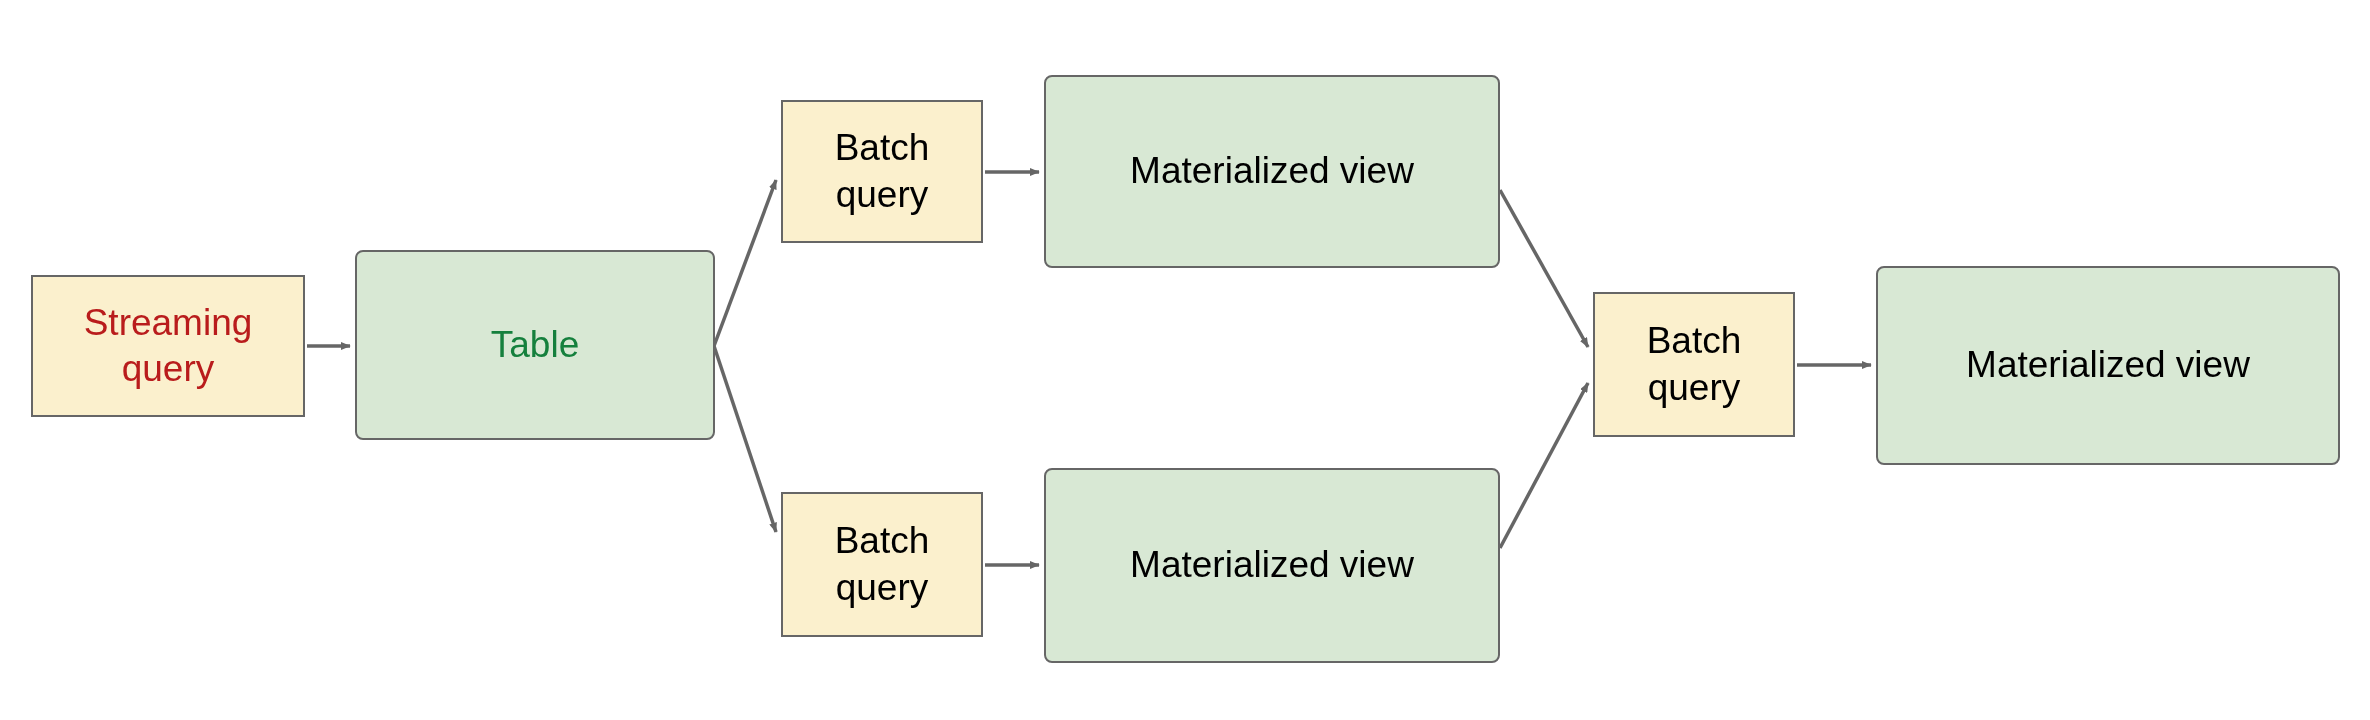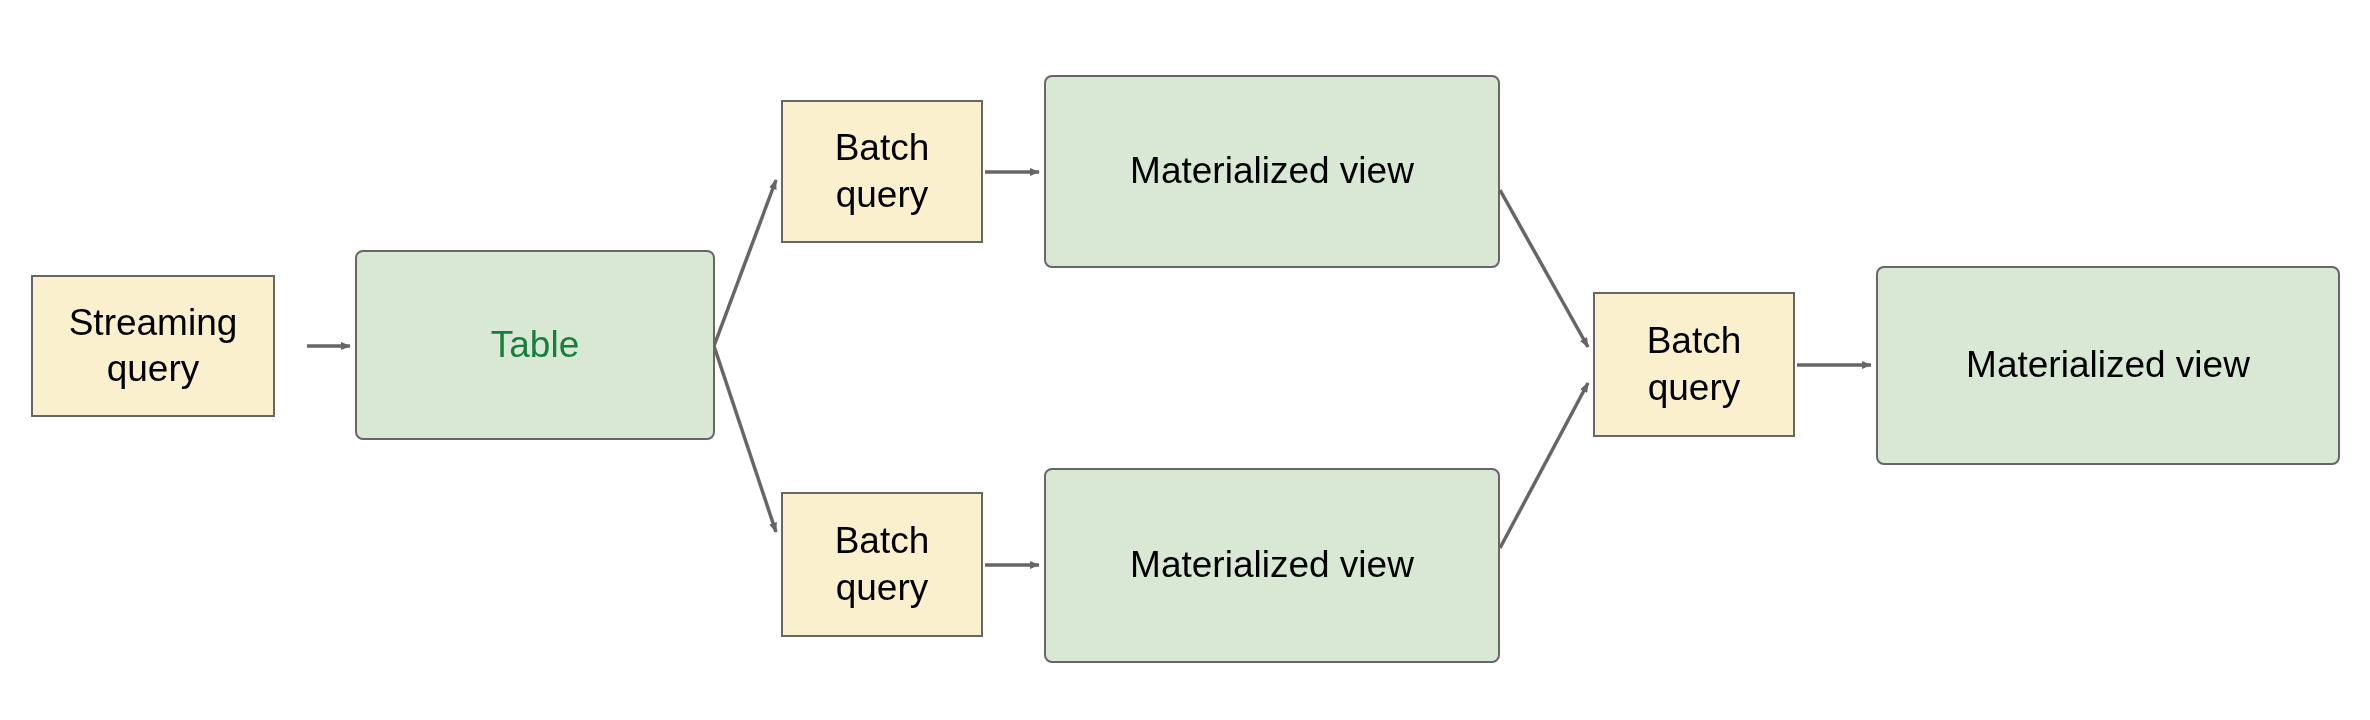--- a/index.html
+++ b/index.html
@@ -92,21 +92,21 @@
 
     <g>
       <line x1="1500" y1="548" x2="1588" y2="383" stroke="#666666" stroke-width="3.5" marker-end="url(#arrowhead)"></line>
     </g>
 
     <g>
       <line x1="1797" y1="365" x2="1871" y2="365" stroke="#666666" stroke-width="3.5" marker-end="url(#arrowhead)"></line>
     </g>
   </svg>
 
-  <div class="node process" style="left: 31px; top: 275px; width: 244px; height: 142px; background: rgb(251, 240, 205); border-color: rgb(102, 102, 102); color: #000000;">
+  <div class="node process" style="left: 31px; top: 275px; width: 274px; height: 142px; background: rgb(251, 240, 205); border-color: rgb(102, 102, 102); color: #b91c1c;">
     <span class="node-label">Streaming
 query</span>
   </div>
 
   <div class="node store" style="left: 355px; top: 250px; width: 360px; height: 190px; background: rgb(216, 232, 212); border-color: rgb(102, 102, 102); color: #15803d;">
     <span class="node-label">Table</span>
   </div>
 
   <div class="node process" style="left: 781px; top: 100px; width: 202px; height: 143px; background: rgb(251, 240, 205); border-color: rgb(102, 102, 102); color: rgb(0, 0, 0);">
     <span class="node-label">Batch

